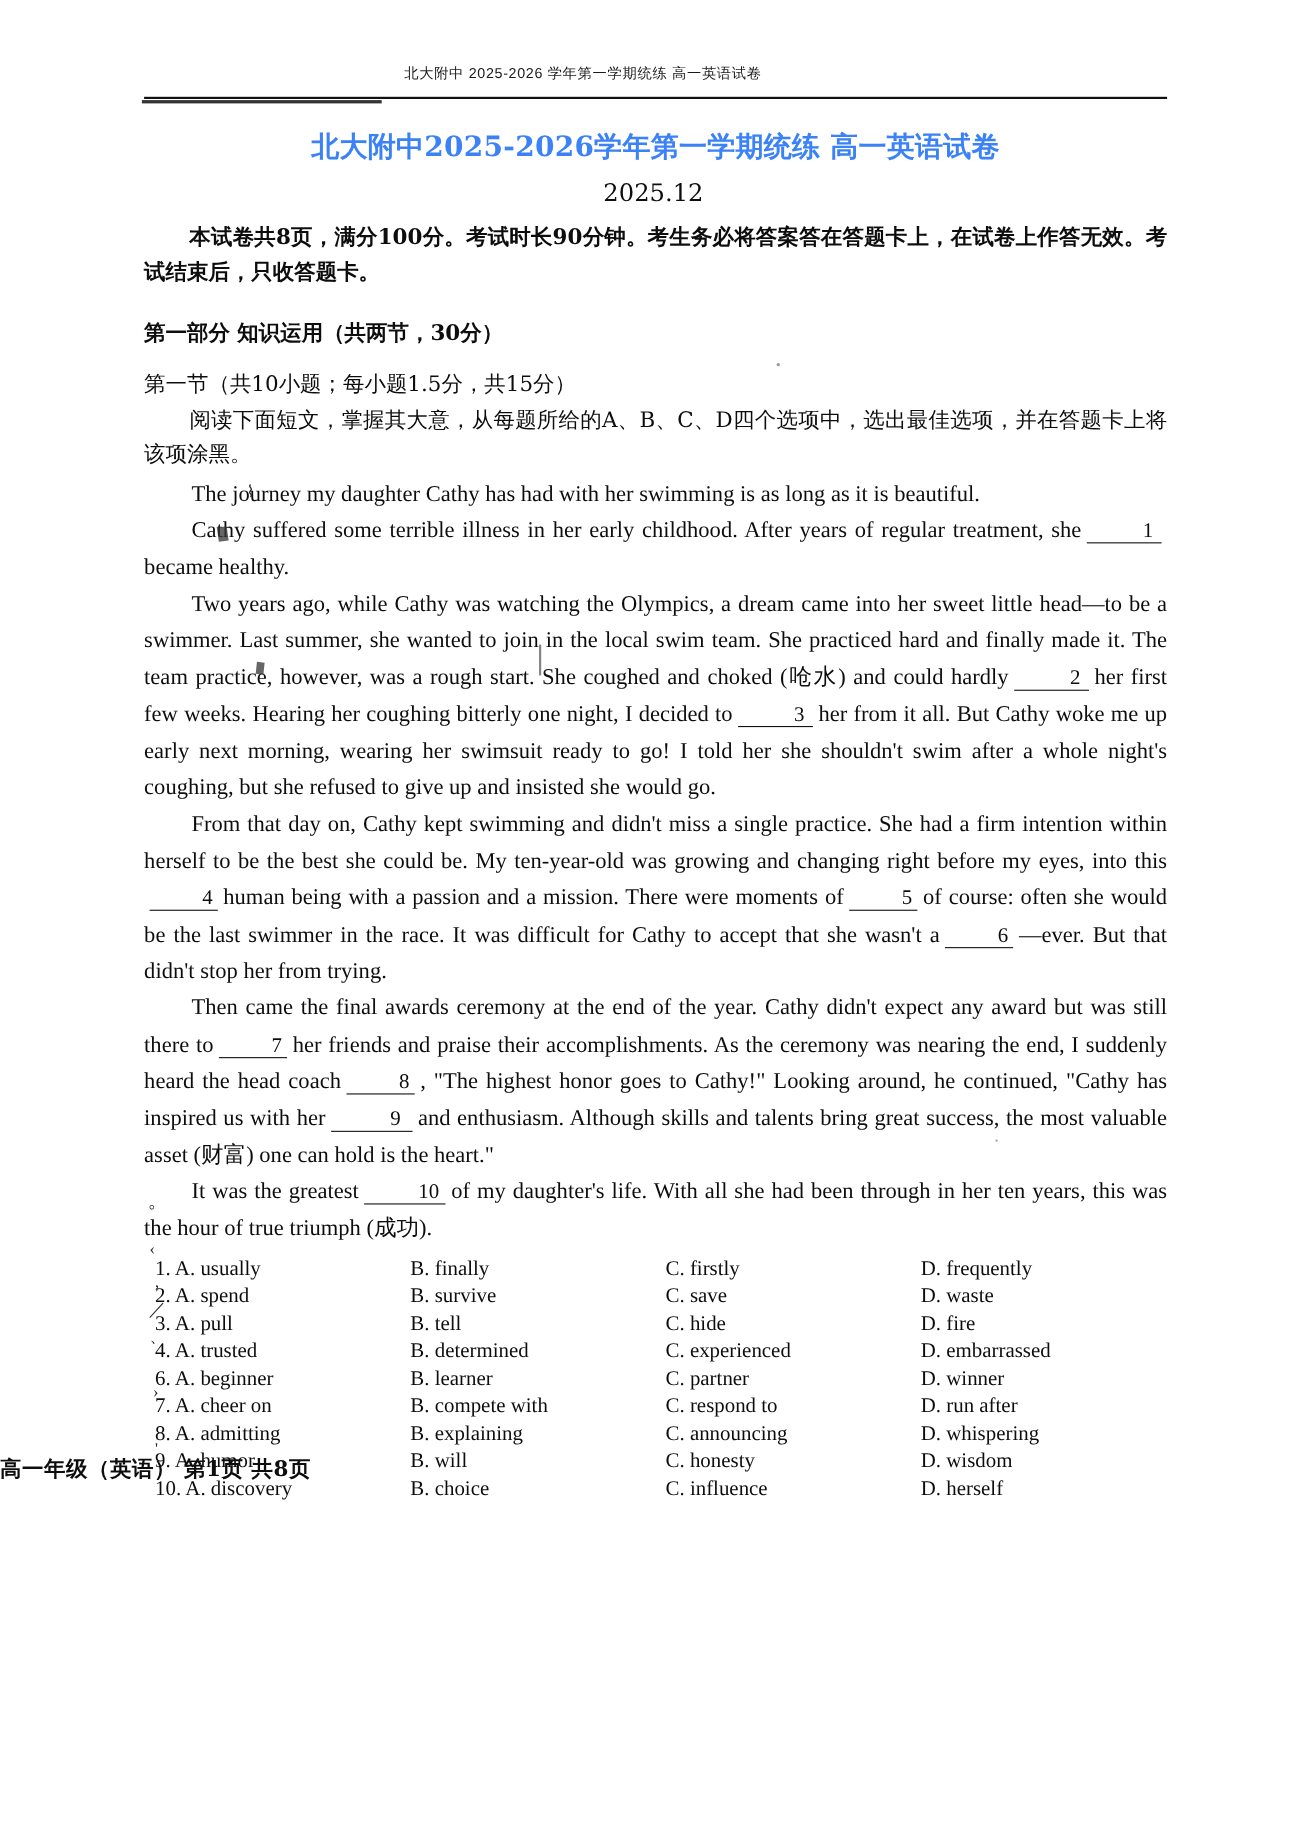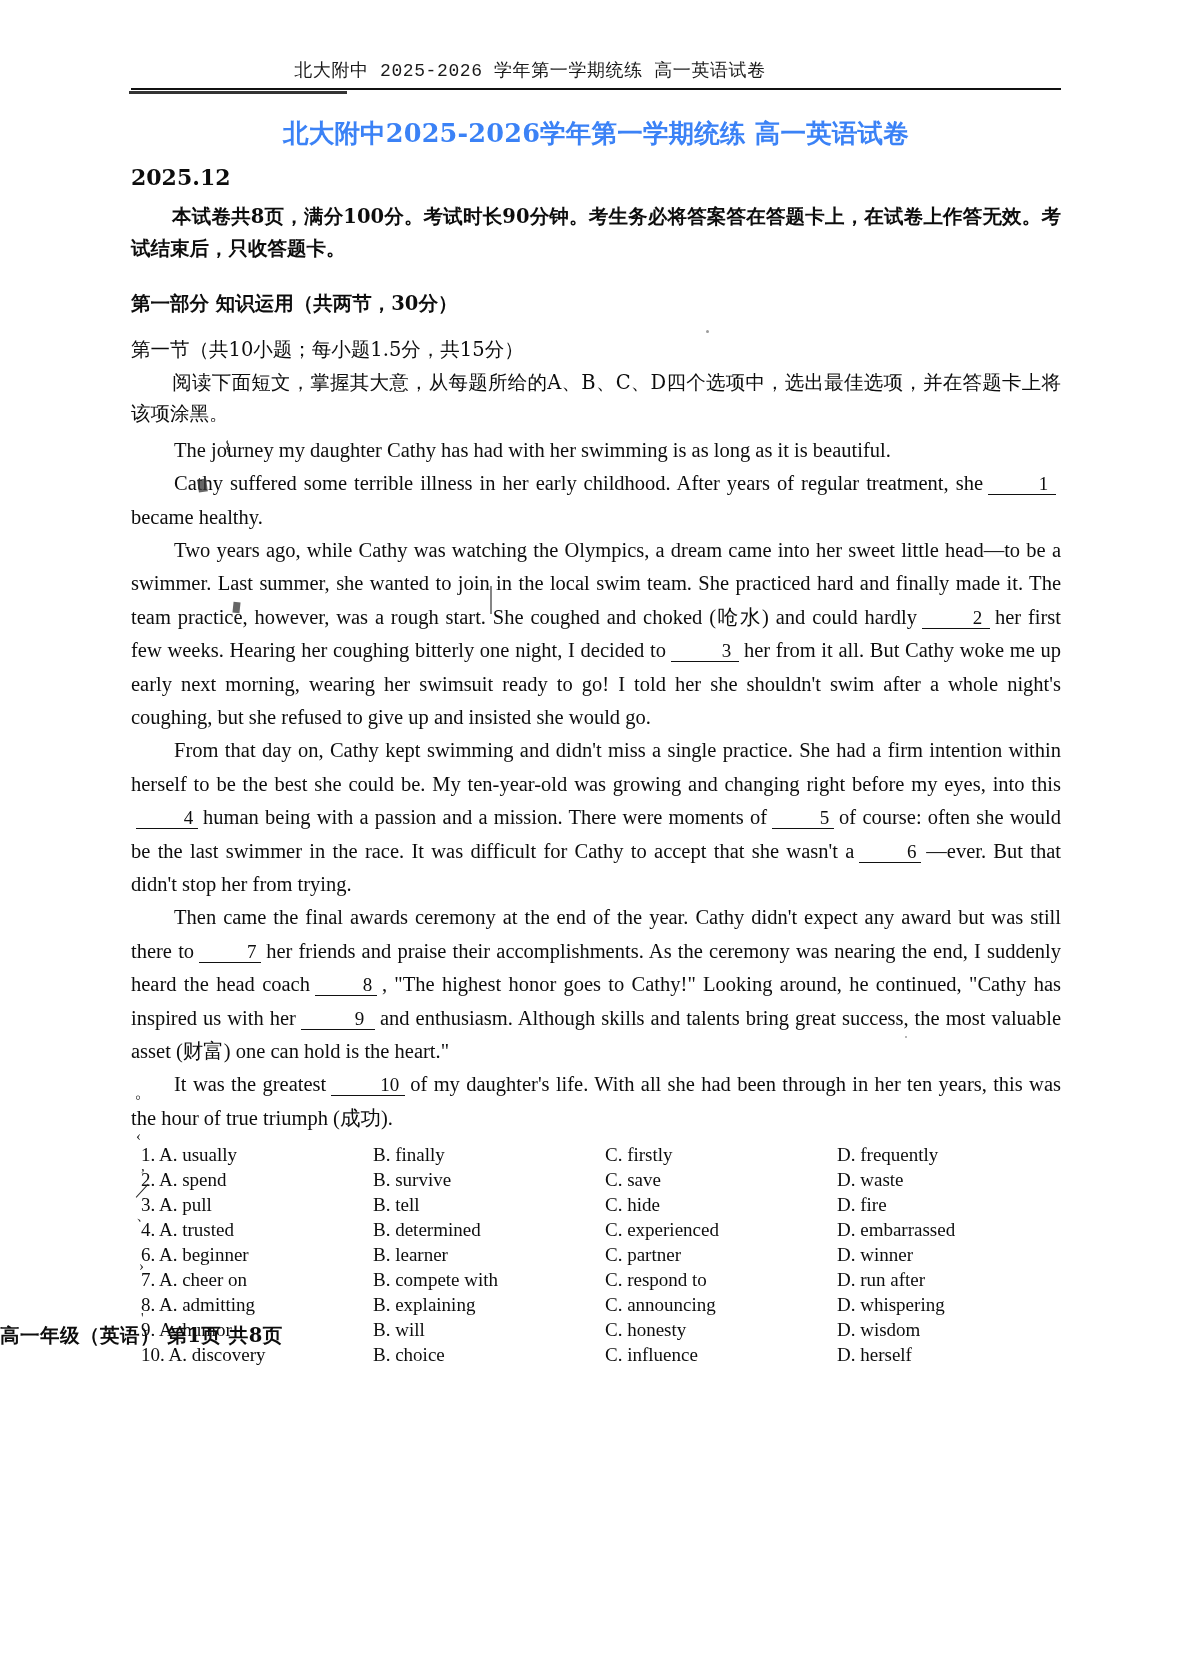--- a/index.html
+++ b/index.html
@@ -20,22 +20,22 @@
     inset: 0;
     padding: 0;
   }
   
   .running-head {
     position: absolute;
     top: 58px;
     left: 0;
     width: 1060px;
     text-align: center;
-    font-family: Liberation Mono, monospace;
-    font-size: 18px;
+    font-family: Liberation Sans, sans-serif;
+    font-size: 13px;
     letter-spacing: .6px;
     color: #1a1a1a;
   }
   .head-rule {
     position: absolute;
     top: 88px;
     left: 131px;
     width: 930px;
     height: 0;
     border-top: 2.2px solid #111;
@@ -59,23 +59,23 @@
   .doc-title {
     text-align: center;
     font-family: "DejaVu Serif", serif;
     font-weight: bold;
     font-size: 25.5px;
     letter-spacing: .2px;
     margin: 12px 0 0 0;
     color: #3b82f6;
   }
   .doc-date {
-    text-align: left;
-    font-family: "DejaVu Serif", serif;
-    font-weight: bold;
+    text-align: center;
+    font-family: "DejaVu Serif", serif;
+    font-weight: normal;
     font-size: 22px;
     margin-top: 13px;
     padding-right: 4px;
   }
   .notice {
     font-family: "DejaVu Serif", serif;
     font-weight: bold;
     font-size: 19.5px;
     line-height: 1.62;
     margin-top: 11px;

